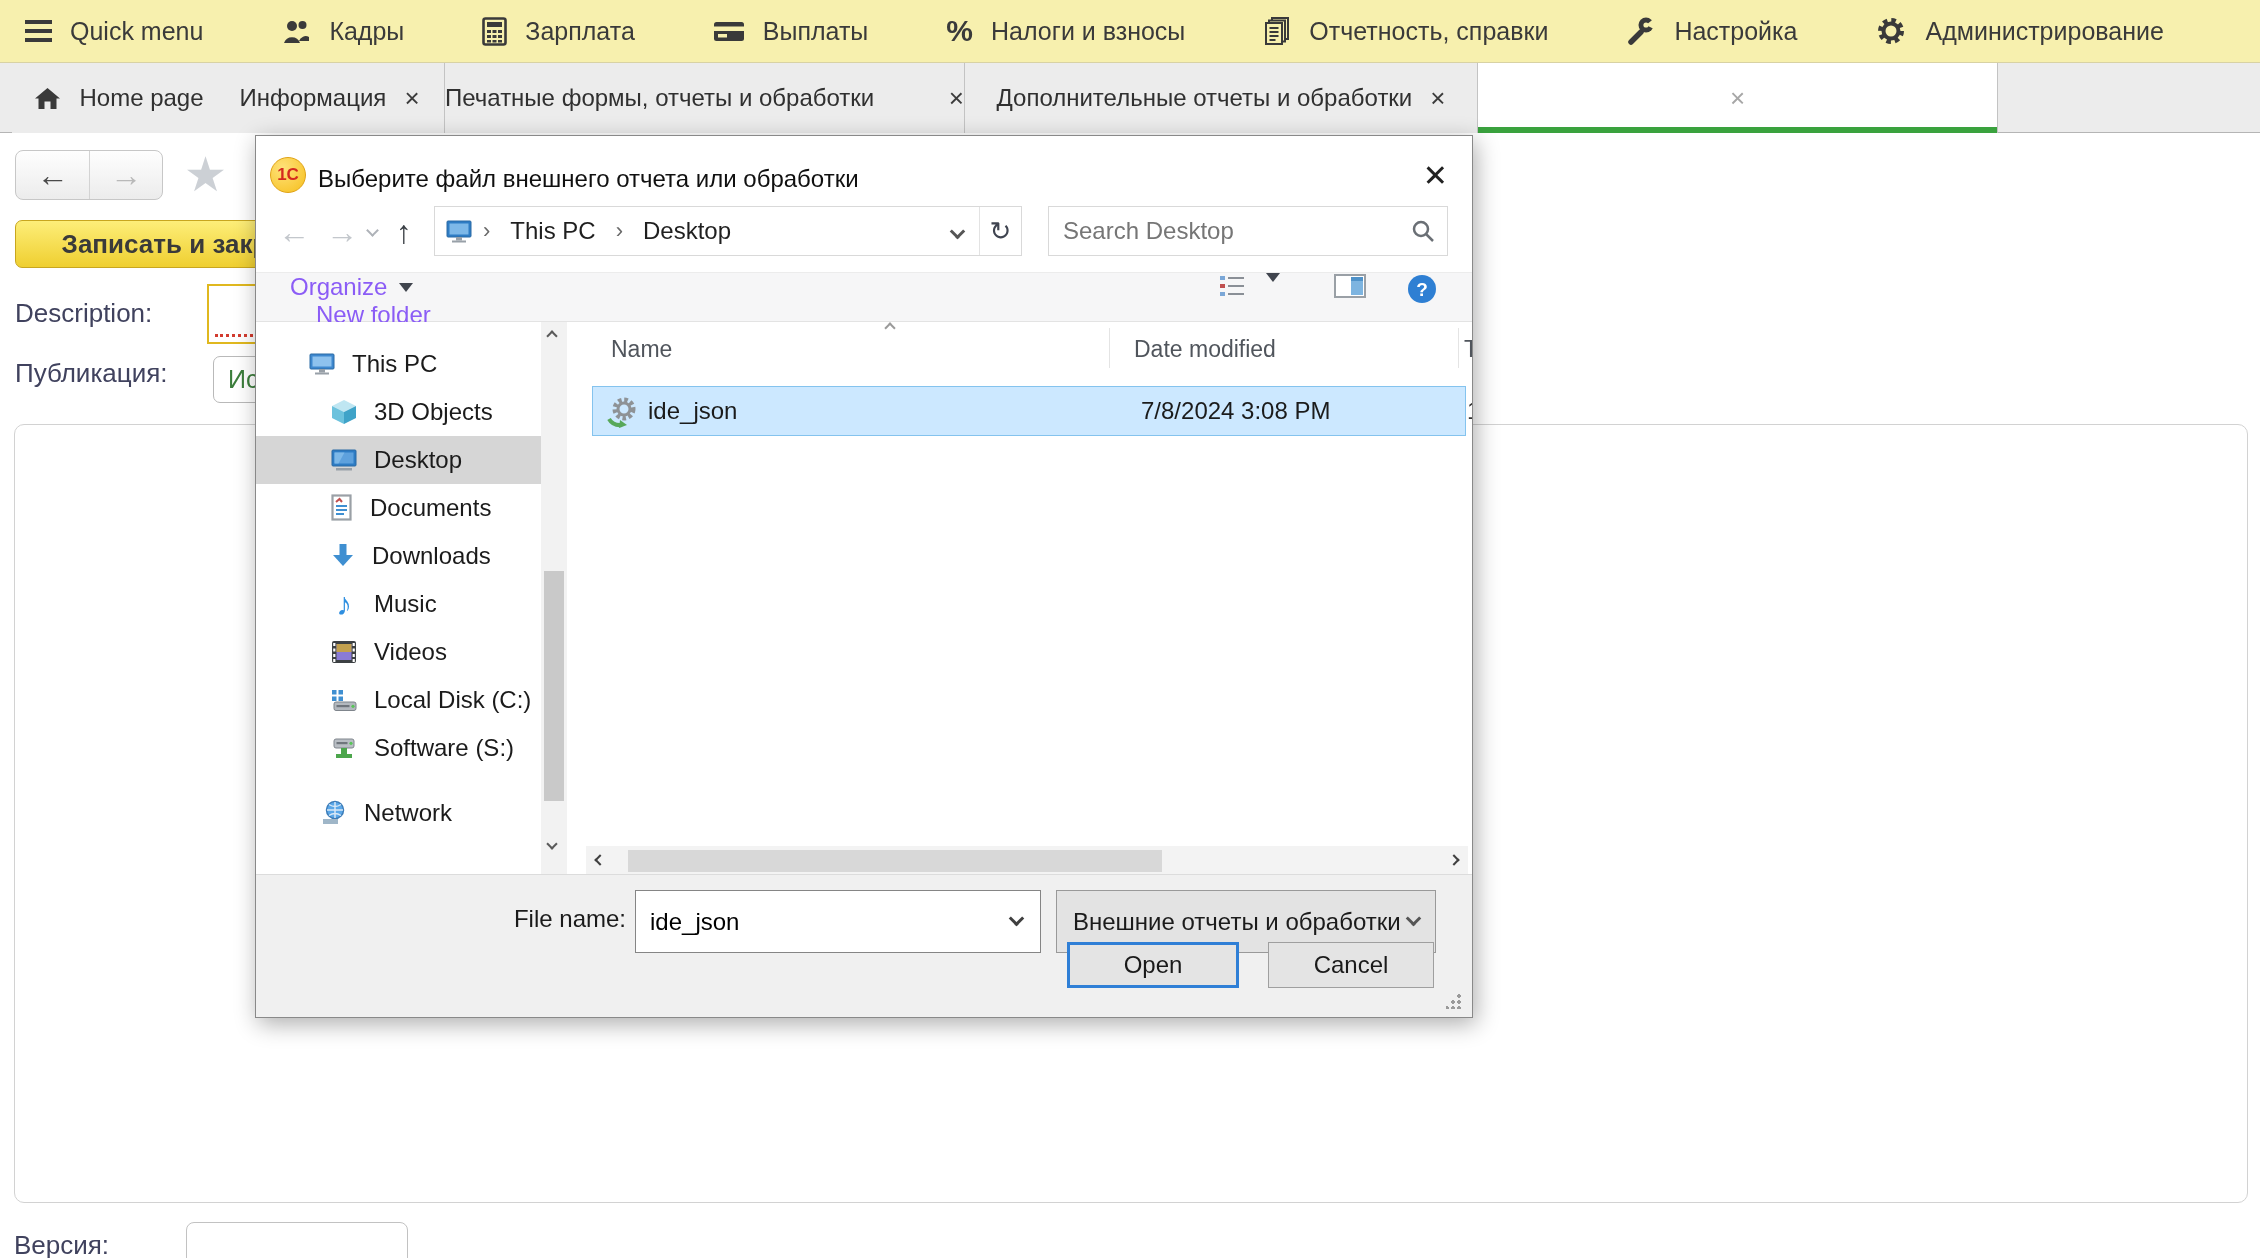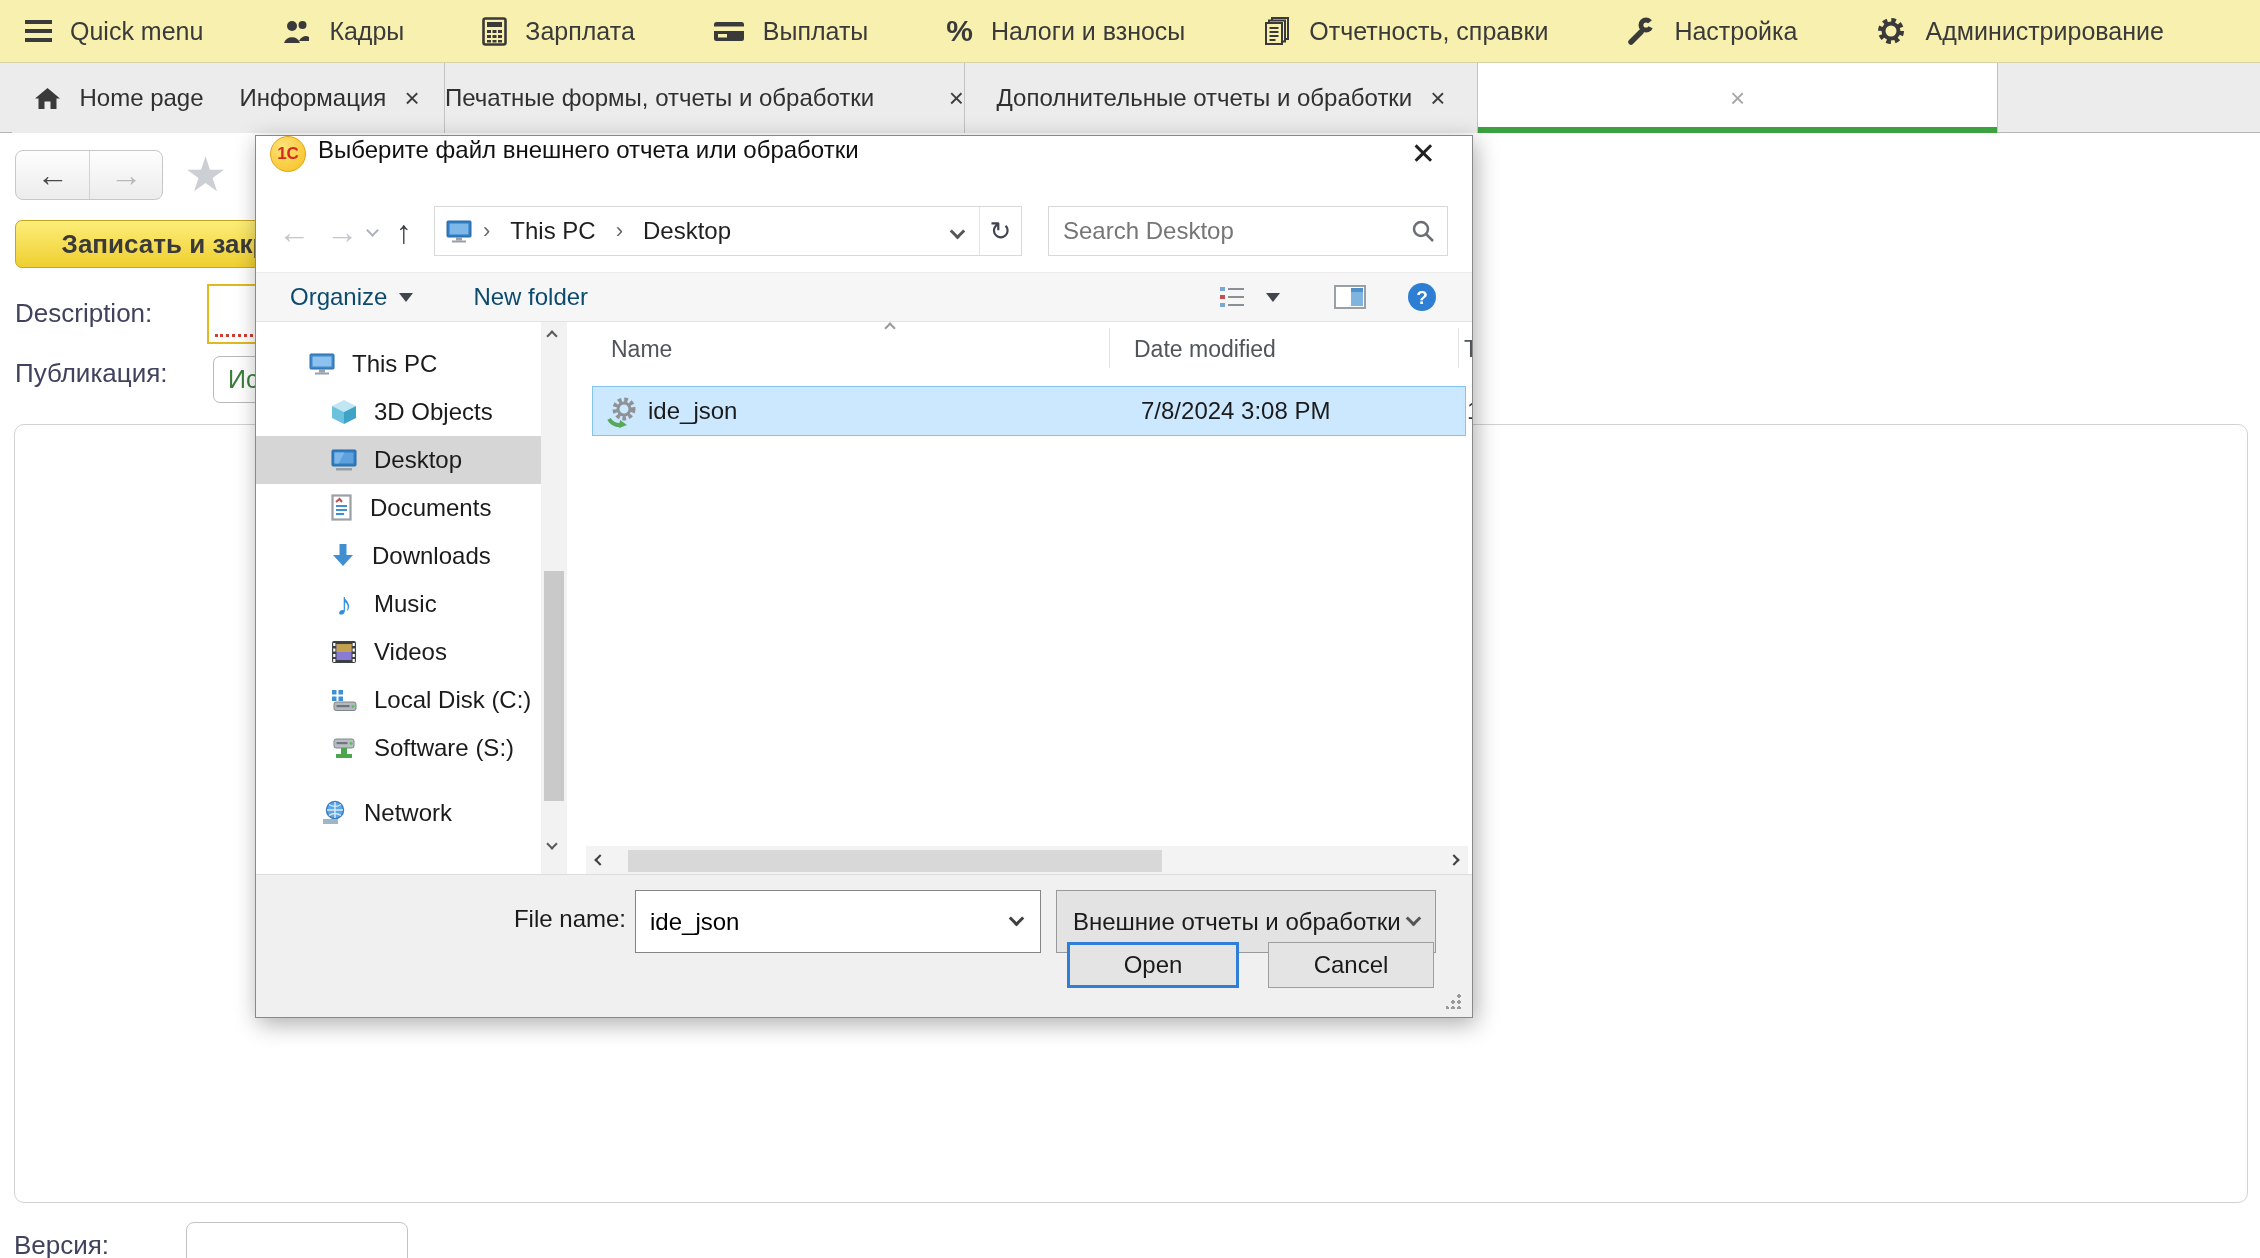--- a/index.html
+++ b/index.html
@@ -48,22 +48,22 @@
               font-size:25px; color:#3b7d3b; }
   #bigrect { position:absolute; left:14px; top:424px; width:2234px; height:779px;
              border:1px solid #d2d2d2; border-radius:10px; background:#fff; }
   #verinput { position:absolute; left:186px; top:1222px; width:222px; height:64px;
               border:1px solid #c2c2c2; border-radius:8px; background:#fff; }
 
   
   #dialog { position:absolute; left:255px; top:135px; width:1218px; height:883px;
             background:#fff; border:1px solid #898989;
             box-shadow:3px 6px 22px rgba(0,0,0,.32); z-index:10; font-size:24px; }
-  #dlg-title { position:absolute; left:0; top:0; right:12px; height:57px; background:#fff;
-               display:flex; align-items:flex-start; padding:0 18px 0 14px; }
+  #dlg-title { position:absolute; left:0; top:0; right:0; height:57px; background:#fff;
+               display:flex; align-items:flex-end; padding:0 18px 0 14px; }
   .logo1c { width:36px; height:36px; border-radius:50%;
             background:radial-gradient(circle at 35% 30%, #ffe27a, #f6bf1d);
             border:1px solid #e0a214; color:#d42b1e; font-weight:bold; font-size:17px;
             display:flex; align-items:center; justify-content:center; margin-right:12px; }
   #dlg-title .t { font-size:24px; color:#101010; flex:1; }
   #dlg-close { font-size:30px; color:#222; padding:0 6px; }
 
   
   .navglyph { position:absolute; top:80px; font-size:32px; line-height:1; }
   .chev { display:inline-block; width:11px; height:11px; border-right:3px solid #555;
@@ -80,21 +80,21 @@
                background:#fff; border:1px solid #d9d9d9; }
   #searchbox input { width:100%; height:100%; border:0; outline:none; font-size:24px;
                padding:0 46px 0 14px; color:#1f1f1f; background:transparent;
                font-family:"Liberation Sans",sans-serif; }
   #searchbox input::placeholder { color:#767676; opacity:1; }
   .mag { position:absolute; right:12px; top:12px; }
 
   
   #dlg-toolbar { position:absolute; left:0; top:136px; right:0; height:50px;
                  background:#f6f6f7; border-top:1px solid #ececec; border-bottom:1px solid #e3e3e3;
-                 display:flex; align-items:center; color:#0c4a6e; }
+                 display:flex; align-items:flex-start; color:#8b5cf6;flex-direction:column; }
   .tri-down { display:inline-block; width:0; height:0; border-left:7px solid transparent;
               border-right:7px solid transparent; border-top:9px solid #40454e; }
   #organize { margin-left:34px; display:flex; align-items:center; gap:12px; }
   #newfolder { margin-left:60px; }
   .tb-right { position:absolute; display:flex; align-items:center; }
 
   
   #dlg-content { position:absolute; left:0; top:186px; right:0; bottom:143px; background:#fff; overflow:hidden; }
   #sidebar { position:absolute; left:0; top:0; width:285px; height:100%; overflow:hidden; }
   .side-item { height:48px; display:flex; align-items:center; gap:16px; font-size:24px;

